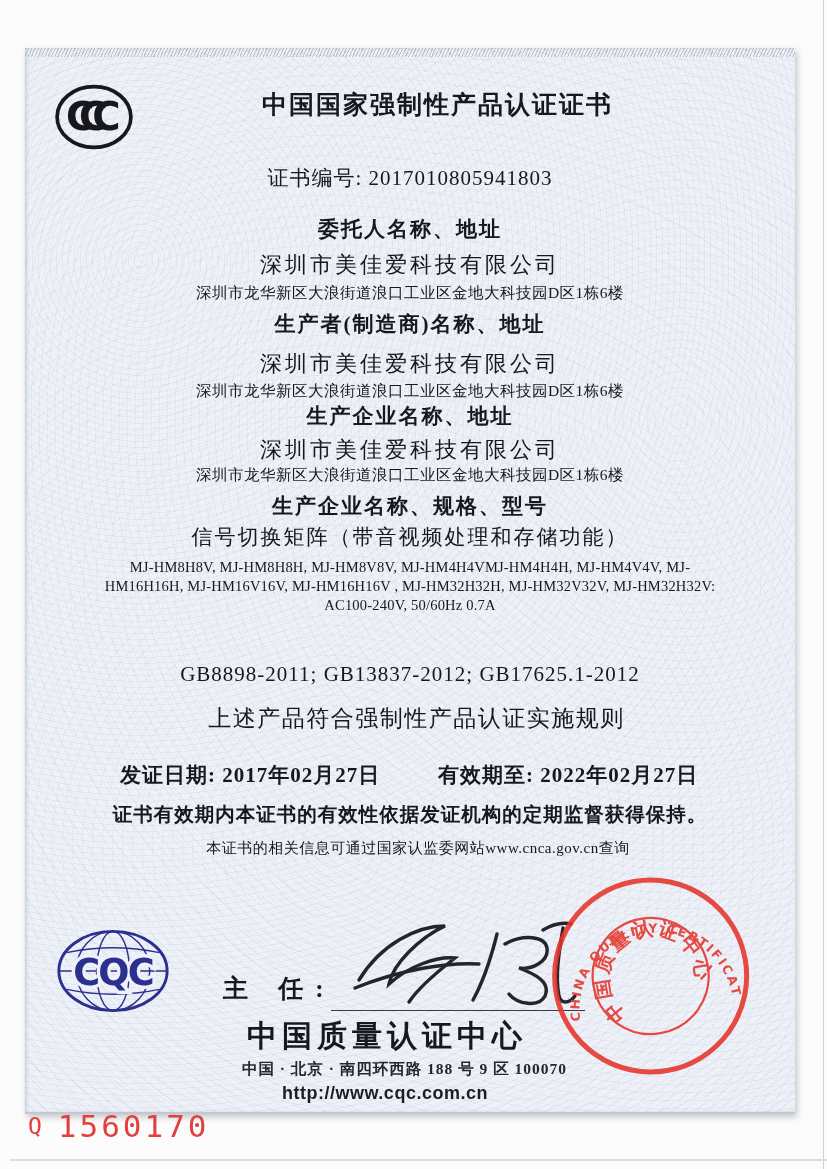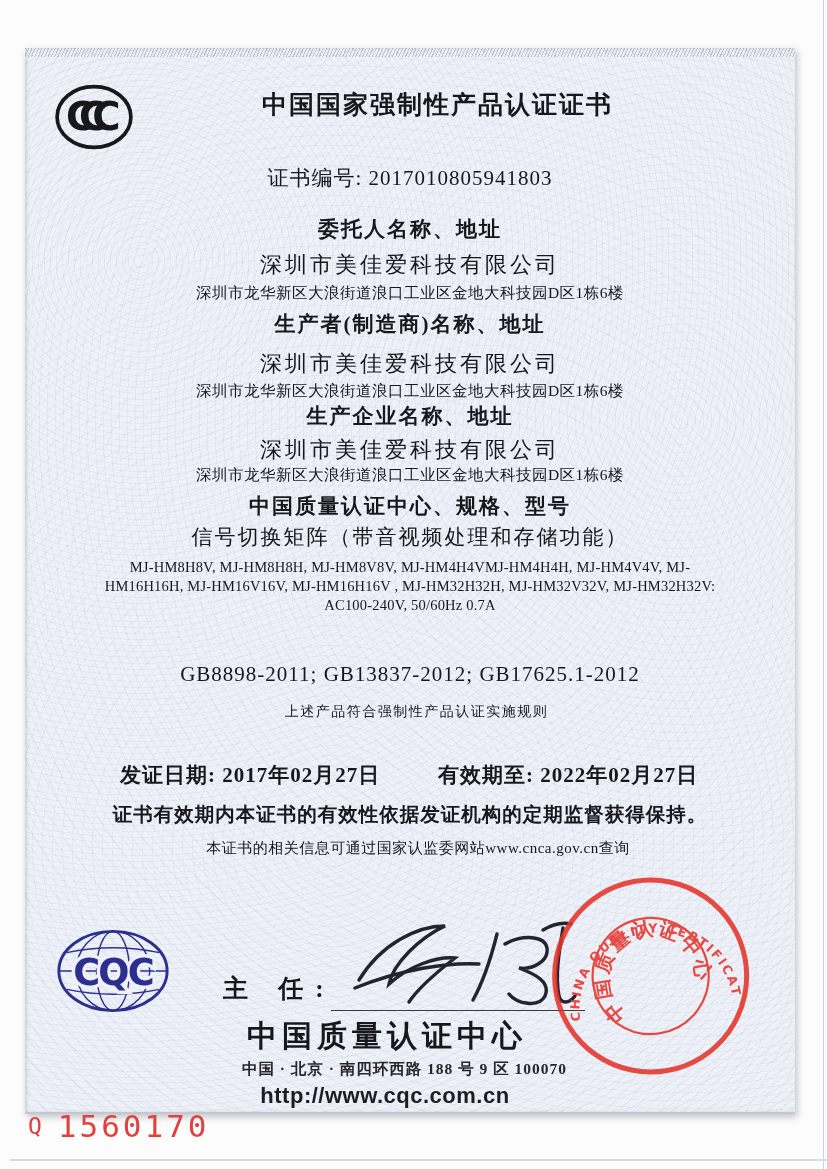--- a/index.html
+++ b/index.html
@@ -44,39 +44,39 @@
   #s1h{top:167px;} #s1c{top:202px;} #s1a{top:235px;}
   #s2h{top:262px;} #s2c{top:301px;} #s2a{top:333px;}
   #s3h{top:354px;} #s3c{top:387px;} #s3a{top:417px;}
 
   #prodh{top:444px;}
   #prodname{top:475px;font-size:21px;letter-spacing:2px;}
   #models{top:510px;left:70px;right:70px;font-size:14.5px;line-height:19px;letter-spacing:.2px;}
 
   #stdh{top:575px;}
   #stdv{top:614px;font-size:21px;letter-spacing:1px;}
-  #comp1{top:655px;font-size:14px;letter-spacing:1.5px;padding-left:13px;}
+  #comp1{top:655px;font-size:23px;letter-spacing:1.5px;padding-left:13px;}
   #comp2{top:681px;font-size:21px;letter-spacing:1px;}
 
   #dates{top:713px;height:28px;}
   #date-issue{position:absolute;left:95px;font-size:21px;letter-spacing:1px;font-weight:bold;}
   #date-expiry{position:absolute;left:413px;font-size:21px;letter-spacing:1px;font-weight:bold;}
 
   #validity{top:753px;font-size:19.5px;font-weight:bold;letter-spacing:1px;}
   #info{top:791px;font-size:15px;letter-spacing:.5px;padding-left:16px;}
 
   #cqc-logo{position:absolute;left:30px;top:878px;}
   #director{position:absolute;left:198px;top:924px;font-size:25px;font-weight:bold;letter-spacing:12px;}
   #signature{position:absolute;left:322px;top:864px;}
   #sigline{position:absolute;left:306px;top:962px;width:254px;border-top:1.5px solid #3a3a42;}
   #orgname{top:968px;left:0;right:46px;font-size:30px;font-weight:bold;letter-spacing:5px;
            font-family:"Liberation Sans","DejaVu Sans",sans-serif;}
   #orgaddr{top:1011px;left:16px;right:50px;font-size:15.5px;font-weight:bold;letter-spacing:1px;
            font-family:Liberation Serif, serif;color:#26262c;padding-left:23px;}
-  #orgurl{top:1035px;left:0;right:50px;font-size:22px;font-weight:bold;letter-spacing:.5px;
+  #orgurl{top:1035px;left:0;right:50px;font-size:18px;font-weight:bold;letter-spacing:.5px;
           font-family:"Liberation Sans","DejaVu Sans",sans-serif;color:#1d1d24;}
 
   #stamp{position:absolute;left:520px;top:822px;transform:rotate(-10deg);opacity:.88;}
 
   #serial{
     position:absolute;left:28px;top:1108px;color:#e2403e;
     font-family:"DejaVu Sans Mono","Liberation Mono",monospace;
   }
   #serial .q{font-size:23px;vertical-align:3px;margin-right:16px;}
   #serial .num{font-size:31px;letter-spacing:3px;}
@@ -112,21 +112,21 @@
   <div id="s1a" class="abs addr">深圳市龙华新区大浪街道浪口工业区金地大科技园D区1栋6楼</div>
 
   <div id="s2h" class="abs sec-heading">生产者(制造商)名称、地址</div>
   <div id="s2c" class="abs company">深圳市美佳爱科技有限公司</div>
   <div id="s2a" class="abs addr">深圳市龙华新区大浪街道浪口工业区金地大科技园D区1栋6楼</div>
 
   <div id="s3h" class="abs sec-heading">生产企业名称、地址</div>
   <div id="s3c" class="abs company">深圳市美佳爱科技有限公司</div>
   <div id="s3a" class="abs addr">深圳市龙华新区大浪街道浪口工业区金地大科技园D区1栋6楼</div>
 
-  <div id="prodh" class="abs sec-heading">中国质量认证中心、规格、型号</div>
+  <div id="prodh" class="abs sec-heading">生产企业名称、规格、型号</div>
   <div id="prodname" class="abs">信号切换矩阵（带音视频处理和存储功能）</div>
   <div id="models" class="abs">MJ-HM8H8V, MJ-HM8H8H, MJ-HM8V8V, MJ-HM4H4VMJ-HM4H4H, MJ-HM4V4V, MJ-HM16H16H, MJ-HM16V16V, MJ-HM16H16V , MJ-HM32H32H, MJ-HM32V32V, MJ-HM32H32V:  AC100-240V, 50/60Hz 0.7A</div>
 
   <div id="stdv" class="abs">GB8898-2011; GB13837-2012; GB17625.1-2012</div>
 
   <div id="comp1" class="abs">上述产品符合强制性产品认证实施规则</div>
 
   <div id="dates" class="abs">
     <span id="date-issue">
       <span>发证日期:</span>

